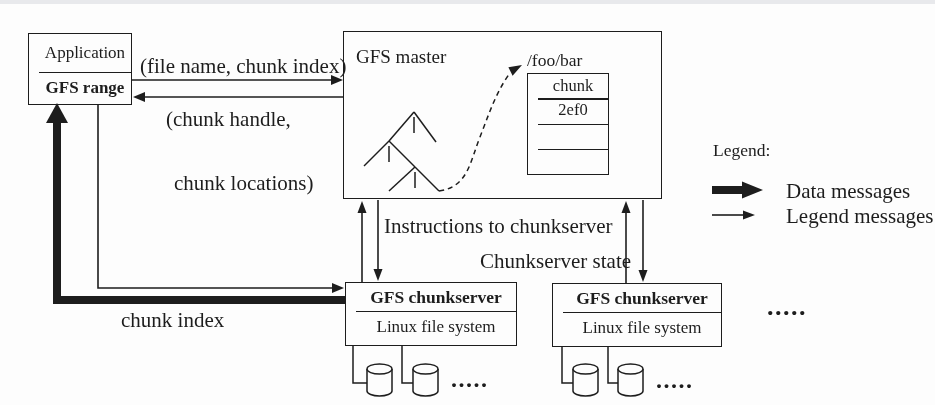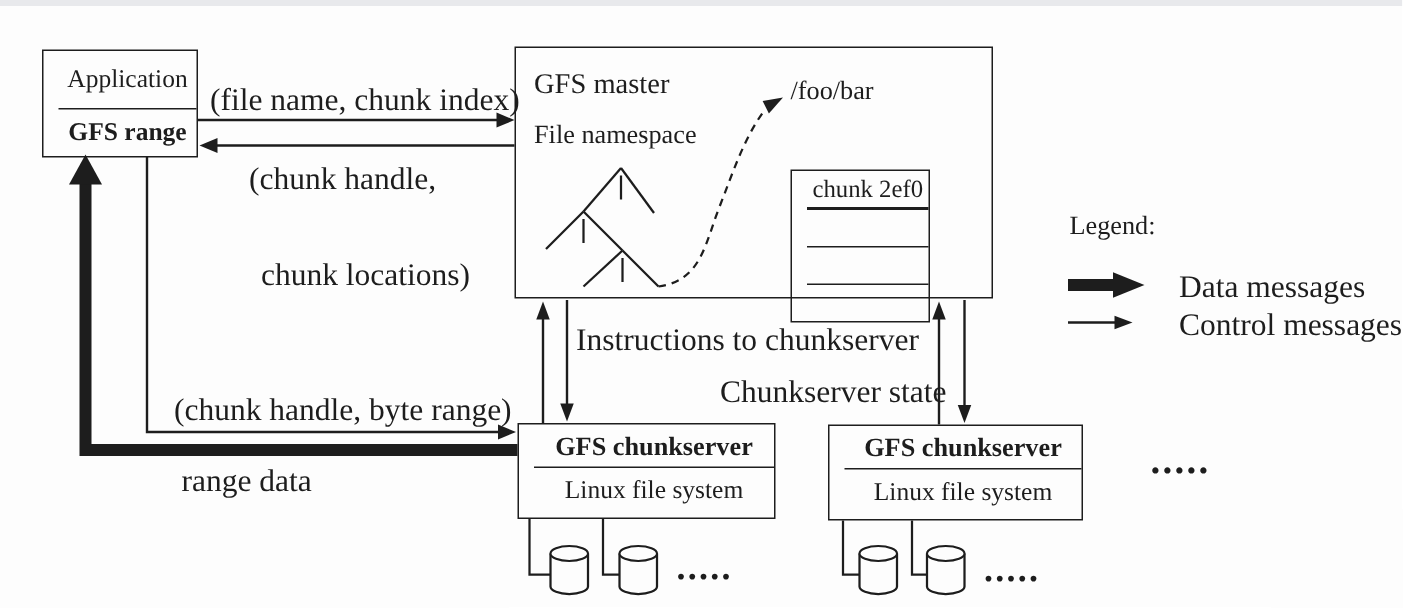--- a/index.html
+++ b/index.html
@@ -16,21 +16,21 @@
   .head{fill:var(--ink,#111);stroke:none;}
   .dashed{stroke:var(--ink,#222);fill:none;stroke-width:1.5;stroke-dasharray:5 4;}
   .cylfill{fill:#fdfdfd;stroke:none;}
   .cylfills{fill:#fdfdfd;stroke:var(--ink,#222);stroke-width:1.4;}
   .box{position:absolute;border:1.5px solid var(--ink,#262626);box-sizing:border-box;background:transparent;padding-left:10px;}
   .cell{text-align:center;box-sizing:border-box;}
   .client-box{left:28px;top:33px;width:104px;height:72px;}
   .client-box .app{height:38px;line-height:38px;font-size:17px;}
   .client-box .cli{height:30px;line-height:30px;font-size:17px;font-weight:bold;border-top:1.5px solid var(--ink,#262626);}
   .master-box{left:343px;top:31px;width:319px;height:168px;}
-  .chunk-table{left:527px;top:73px;width:93px;margin-top:40px;}
+  .chunk-table{left:527px;top:73px;width:82px;}
   .chunk-table .trow{height:24px;line-height:24px;font-size:16.5px;text-align:center;box-sizing:content-box;}
   .chunk-table .r1{border-bottom:2.2px solid var(--ink,#262626);}
   .chunk-table .r2,.chunk-table .r3{border-bottom:1.5px solid var(--ink,#262626);}
   .cs-box .title{height:29px;line-height:29px;font-size:17.5px;font-weight:bold;border-bottom:1.5px solid var(--ink,#262626);}
   .cs-box .fs{height:30px;line-height:30px;font-size:17px;}
   .cs1{left:345px;top:282px;width:172px;height:64px;}
   .cs2{left:552px;top:283px;width:170px;height:64px;}
   .label{position:absolute;white-space:nowrap;font-size:21px;line-height:20px;}
   .master-title{left:356px;top:47px;font-size:19px;font-weight:normal;}
   .file-namespace{left:356px;top:79px;font-size:17.5px;}
@@ -127,21 +127,20 @@
     </g>
   </svg>
 
   <div class="box client-box">
     <div class="cell app">Application</div>
     <div class="cell cli">GFS range</div>
   </div>
 
   <div class="box master-box"></div>
   <div class="label master-title">GFS master</div>
-  <div class="label file-namespace">File namespace</div>
   <div class="label path-label">/foo/bar</div>
   <div class="box chunk-table">
     <div class="trow r1">chunk 2ef0</div>
     <div class="trow r2"></div>
     <div class="trow r3"></div>
     <div class="trow r4"></div>
   </div>
 
   <div class="box cs-box cs1">
     <div class="cell title">GFS chunkserver</div>
@@ -152,23 +151,22 @@
     <div class="cell fs">Linux file system</div>
   </div>
 
   <div class="label lbl-fnci">(file name, chunk index)</div>
   <div class="label lbl-chl">
     <div>(chunk handle,</div>
     <div class="l2">chunk locations)</div>
   </div>
   <div class="label lbl-instr">Instructions to chunkserver</div>
   <div class="label lbl-state">Chunkserver state</div>
-  <div class="label lbl-chbr">(chunk handle, byte range)</div>
-  <div class="label lbl-cdata">range data</div>
+  <div class="label lbl-cdata">chunk index</div>
 
   <div class="dots dots1">.....</div>
   <div class="dots dots2">.....</div>
   <div class="dots dots3">.....</div>
 
   <div class="label legend-title">Legend:</div>
   <div class="label legend-data">Data messages</div>
-  <div class="label legend-ctrl">Control messages</div>
+  <div class="label legend-ctrl">Legend messages</div>
 </div>
 
 </body></html>

